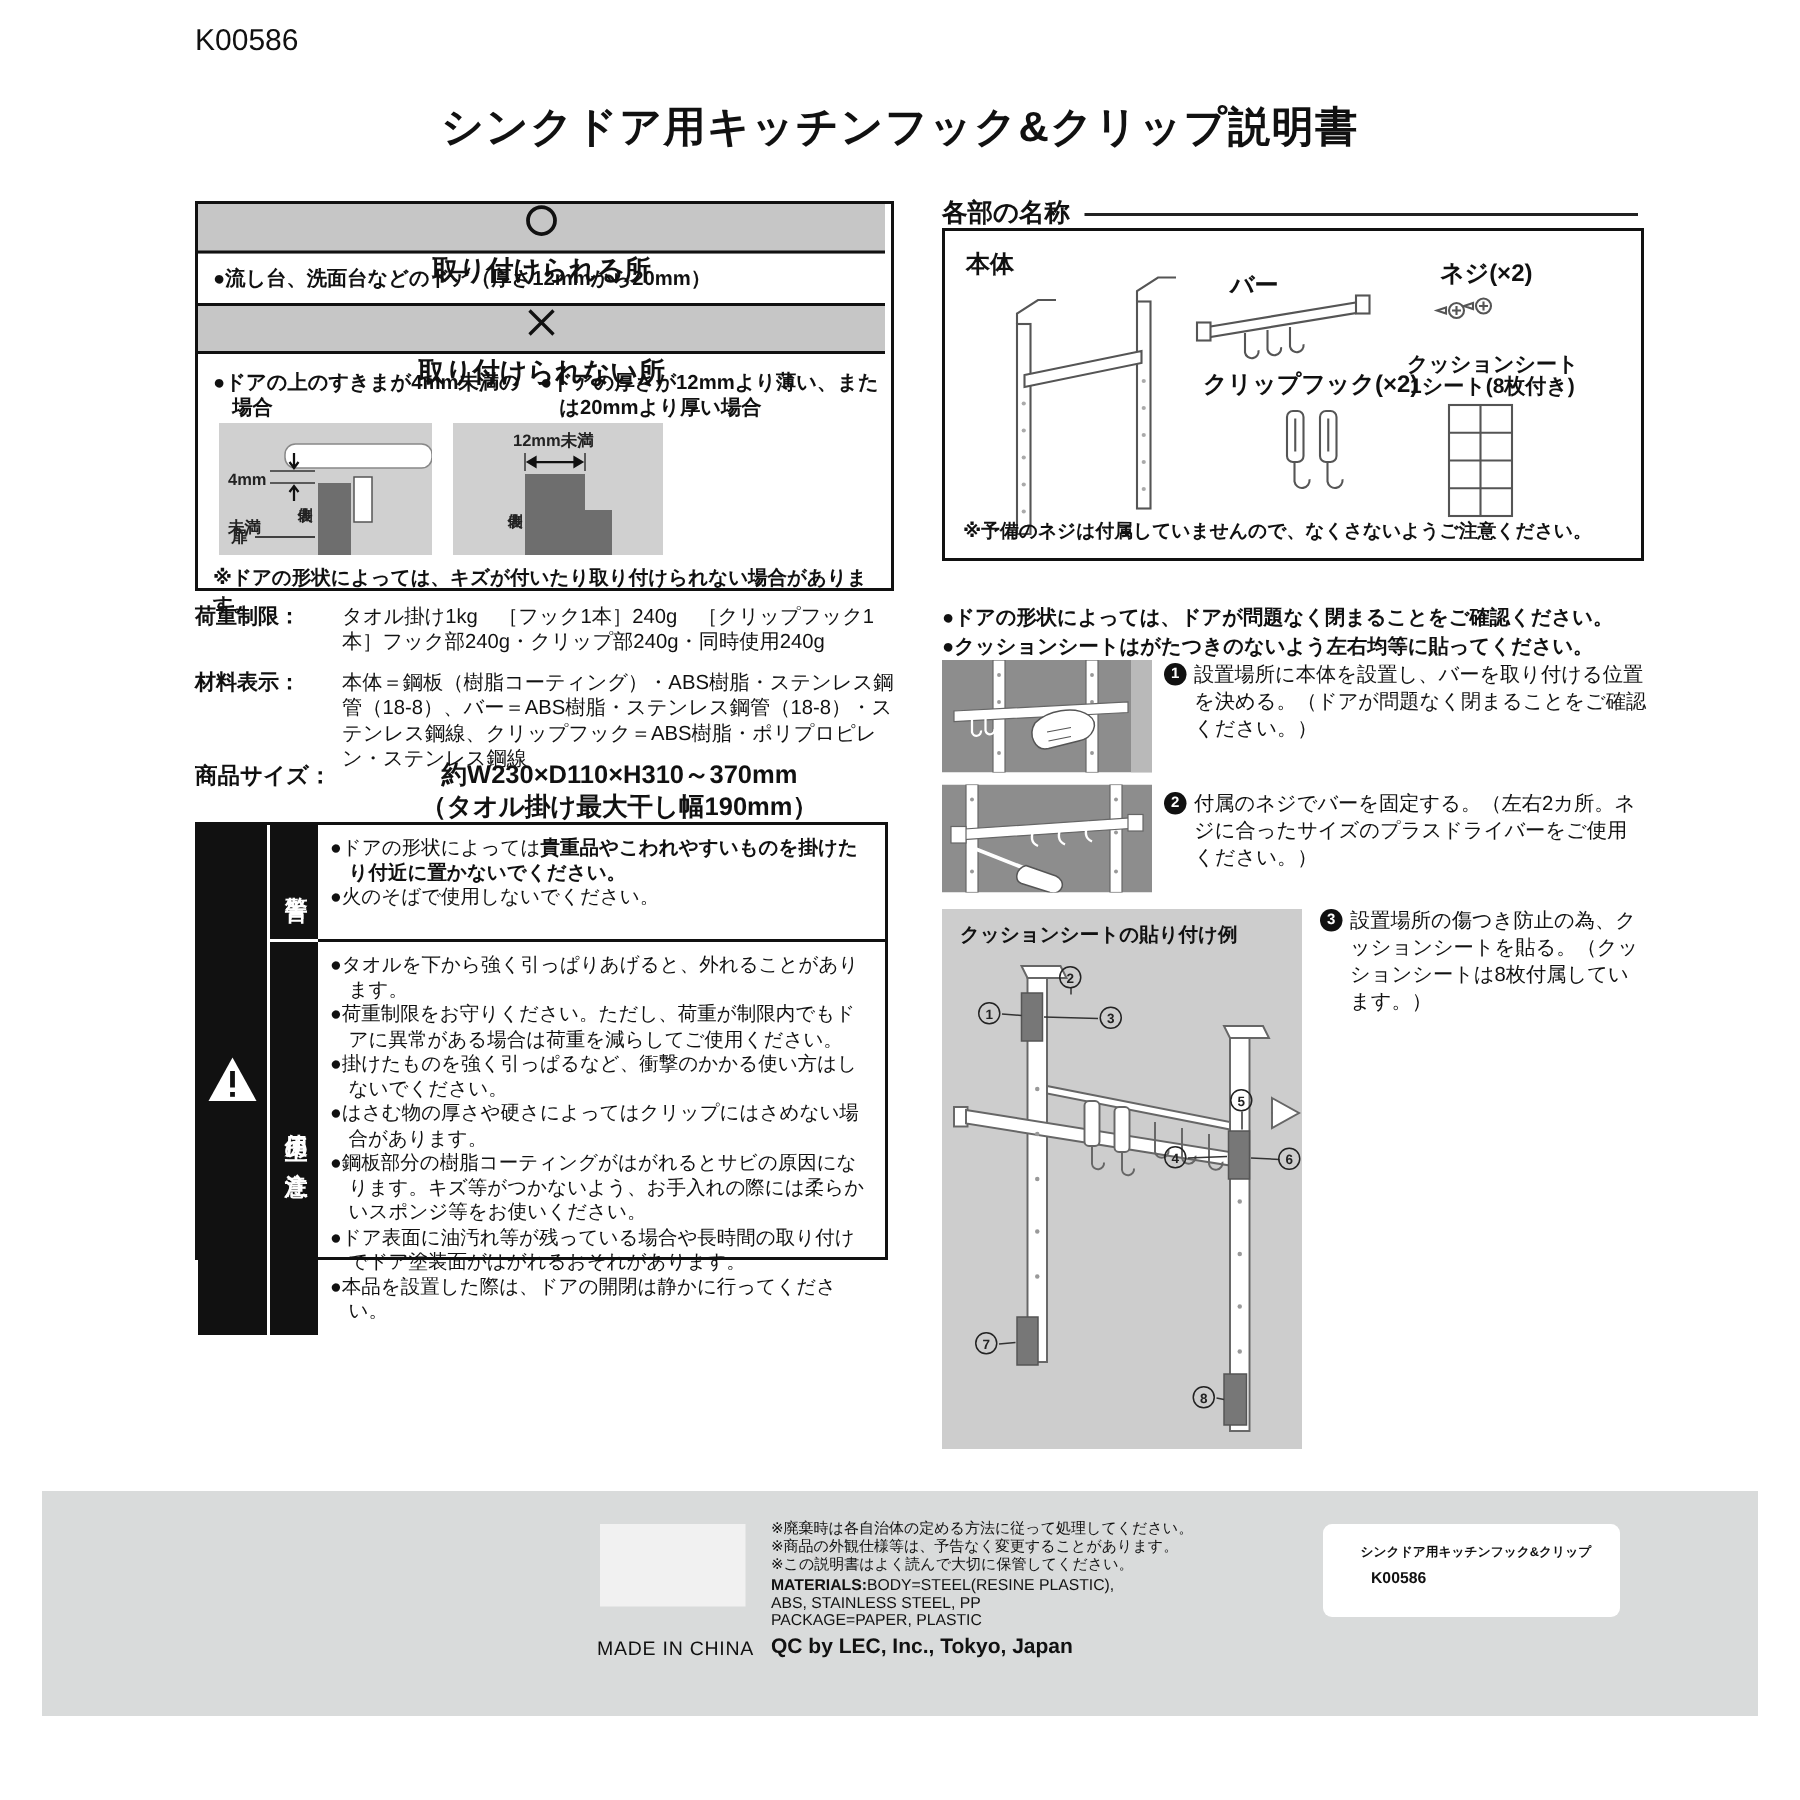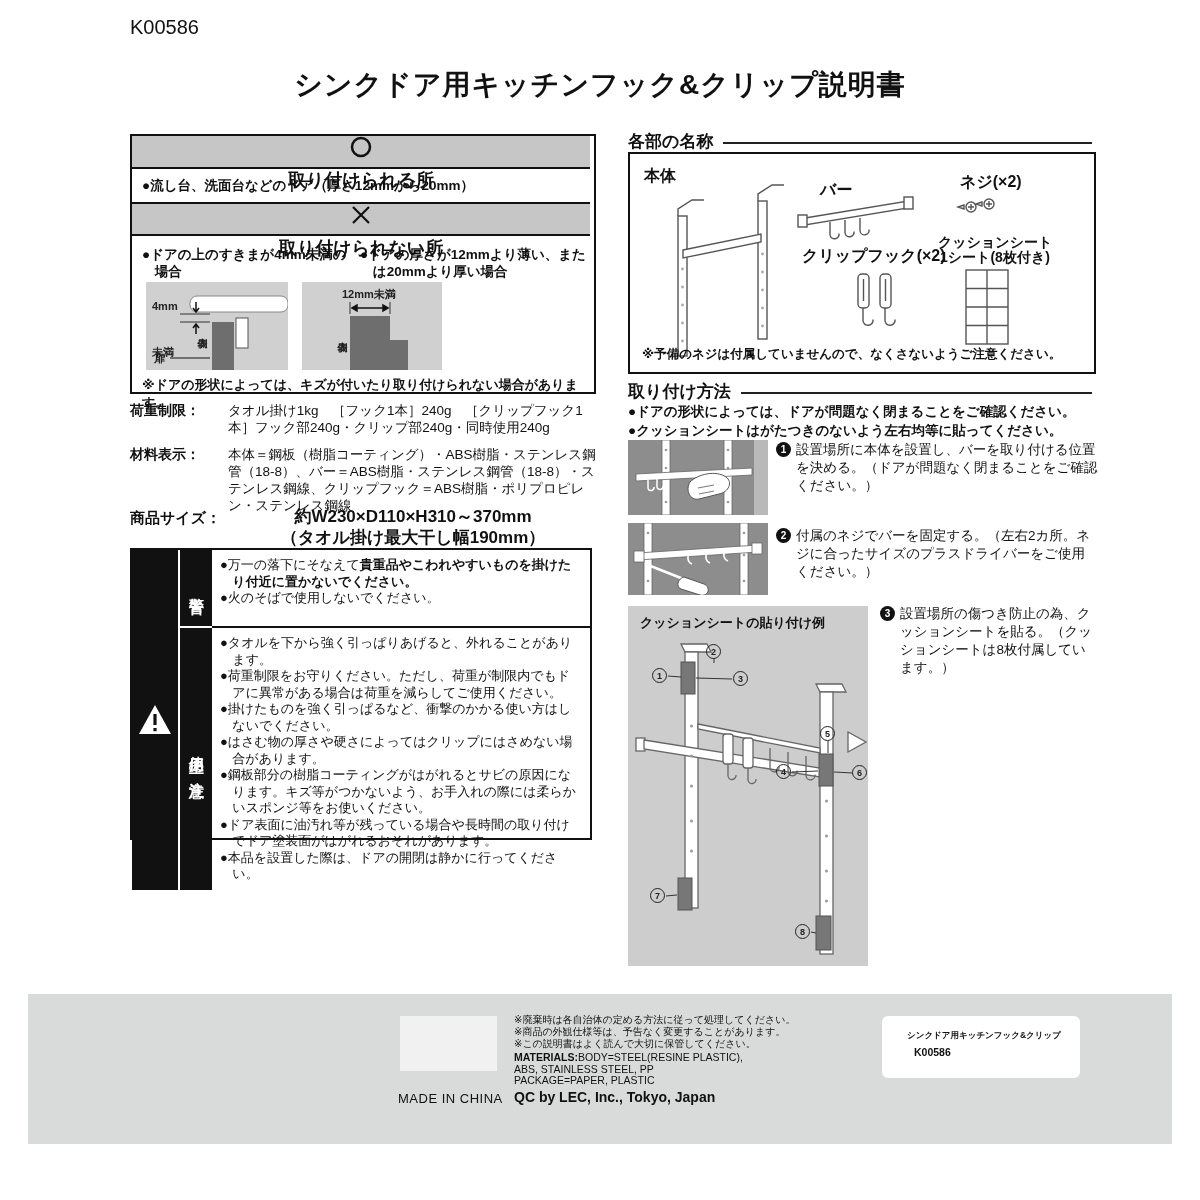--- a/index.html
+++ b/index.html
@@ -72,21 +72,21 @@
         <rect x="0" y="0" width="142" height="88" fill="#d0d0d0"></rect>
         <rect x="44" y="14" width="98" height="16" rx="7" fill="#fff" stroke="#888" stroke-width="1"></rect>
         <line x1="34" y1="32" x2="64" y2="32" stroke="#333" stroke-width="1"></line>
         <line x1="34" y1="40" x2="64" y2="40" stroke="#333" stroke-width="1"></line>
         <path d="M50,20 v9 M47,26 l3,4 3,-4" stroke="#111" stroke-width="1.5" fill="none"></path>
         <path d="M50,52 v-9 M47,46 l3,-4 3,4" stroke="#111" stroke-width="1.5" fill="none"></path>
         <rect x="66" y="40" width="22" height="48" fill="#6e6e6e"></rect>
         <rect x="90" y="36" width="12" height="30" fill="#fff" stroke="#555" stroke-width="1"></rect>
         <line x1="24" y1="76" x2="64" y2="76" stroke="#111" stroke-width="1"></line>
       </svg>
-      <span class="dlab" style="left:6px;top:18px;">4mm</span>
+      <span class="dlab" style="left:6px;top:32px;">4mm</span>
       <span class="dlab" style="left:6px;top:30px;margin-top:34px;">未満</span>
       <span class="dlab dlab-v" style="left:50px;top:48px;">表側</span>
       <span class="dlab" style="left:8px;top:70px;">扉</span>
     </div>
 
     <div class="abs" style="left:170px;top:146px;width:140px;height:88px;">
       <svg width="140" height="88" viewBox="0 0 140 88">
         <rect x="0" y="0" width="140" height="88" fill="#d0d0d0"></rect>
         <path d="M48,20 v12 M88,20 v12" stroke="#333" stroke-width="1"></path>
         <path d="M50,26 h36 M50,26 l5,-3 v6 z M86,26 l-5,-3 v6 z" stroke="#111" stroke-width="1.5" fill="#111"></path>
@@ -123,21 +123,21 @@
           <rect x="16.4" y="11" width="3.2" height="11" fill="#111"></rect>
           <rect x="16.4" y="25" width="3.2" height="3.2" fill="#111"></rect>
         </svg>
       </span>
     </div>
     <div class="c-lab1">
       <span class="vtext">警告</span>
     </div>
     <div class="c-con1">
       <div class="bullet">
-        <span>●万一の落下にそなえて</span><span class="b">貴重品やこわれやすいものを掛けたり付近に置かないでください。</span>
+        <span>●ドアの形状によっては</span><span class="b">貴重品やこわれやすいものを掛けたり付近に置かないでください。</span>
       </div>
       <div class="bullet">●火のそばで使用しないでください。</div>
     </div>
     <div class="c-lab2">
       <span class="vtext">使用上の注意</span>
     </div>
     <div class="c-con2">
         <div class="bullet">●タオルを下から強く引っぱりあげると、外れることがあります。</div>
         <div class="bullet">●荷重制限をお守りください。ただし、荷重が制限内でもドアに異常がある場合は荷重を減らしてご使用ください。</div>
         <div class="bullet">●掛けたものを強く引っぱるなど、衝撃のかかる使い方はしないでください。</div>
@@ -204,24 +204,20 @@
     </svg>
     <span class="plab" style="left:14px;top:12px;">本体</span>
     <span class="plab" style="left:190px;top:26px;">バー</span>
     <span class="plab" style="left:330px;top:18px;">ネジ(×2)</span>
     <span class="plab" style="left:172px;top:92px;">クリップフック(×2)</span>
     <span class="plab" style="left:308px;top:80px;font-size:14px;">クッションシート</span>
     <span class="plab" style="left:310px;top:95px;font-size:14px;">1シート(8枚付き)</span>
     <span class="abs" style="left:12px;top:192px;font-size:12.5px;font-weight:bold;">※予備のネジは付属していませんので、なくさないようご注意ください。</span>
   </div>
 
-  <div class="abs rule-head" style="left:628px;top:380px;width:464px;">
-    <span>取り付け方法</span>
-    <span class="rule"></span>
-  </div>
   <div class="abs" style="left:628px;top:402px;width:470px;font-size:13.5px;font-weight:bold;line-height:19px;">
       <div class="bullet">●ドアの形状によっては、ドアが問題なく閉まることをご確認ください。</div>
       <div class="bullet">●クッションシートはがたつきのないよう左右均等に貼ってください。</div>
     </div>
 
   <div class="abs" style="left:628px;top:440px;width:140px;height:75px;">
     <svg width="140" height="75" viewBox="0 0 140 75">
       <rect x="0" y="0" width="140" height="75" fill="#8d8d8d"></rect>
       <rect x="126" y="0" width="14" height="75" fill="#b9b9b9"></rect>
       <rect x="34" y="0" width="8" height="75" fill="#fff" stroke="#666" stroke-width="0.8"></rect>

